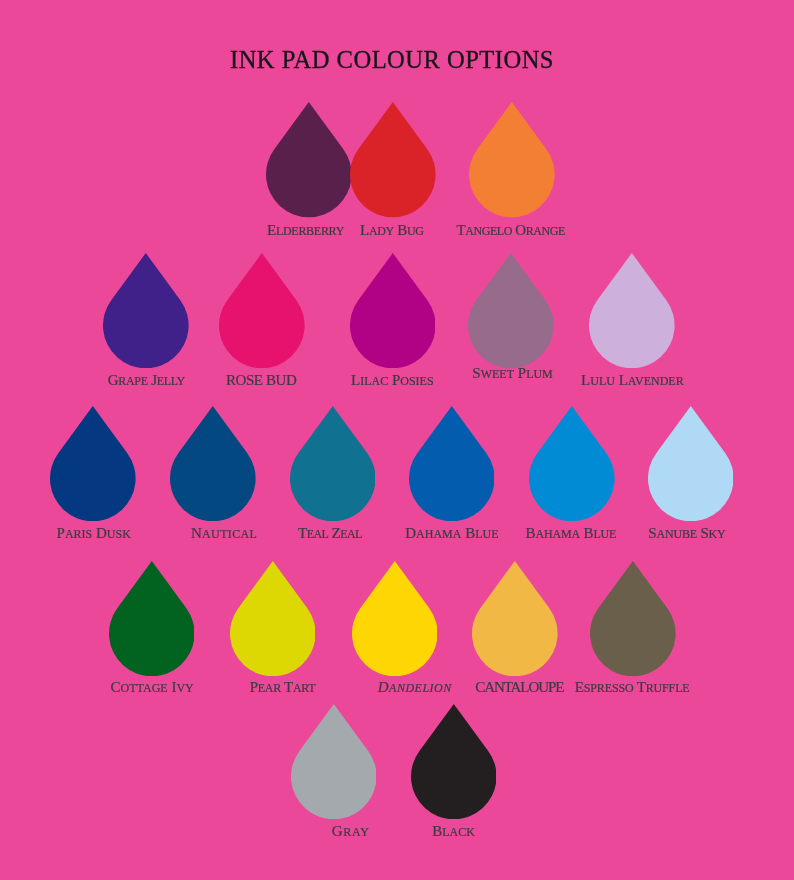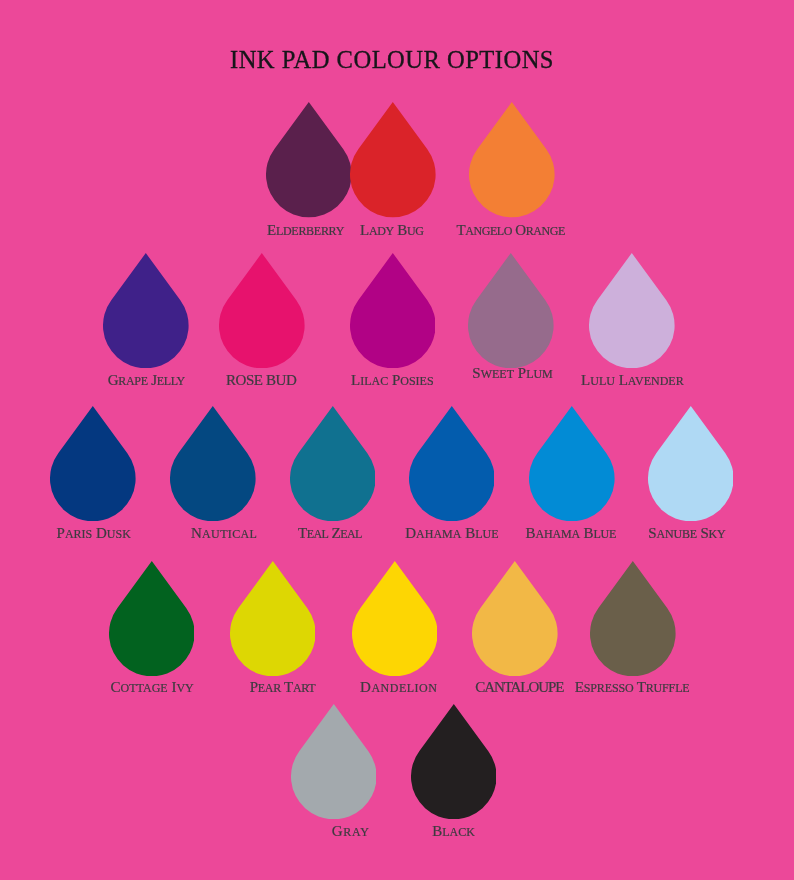--- a/index.html
+++ b/index.html
@@ -153,21 +153,21 @@
         <div class="swatch" style="left: 229.8px; top: 560.5px; width: 85.6px;">
     <svg class="drop" xmlns="http://www.w3.org/2000/svg" width="85.60" height="115.30" viewBox="0 0 85.60 115.30">
       <path class="drop-path" d="M 42.80 0 L 77.35 47.23 A 42.80 42.80 0 1 1 8.25 47.23 Z" fill="#DDD703"></path>
     </svg>
     <div class="cap" title="Pear Tart" style="top: 119px; margin-left: 10px; letter-spacing: -0.32px; text-indent: -0.16px;">P<span class="sc">EAR</span> T<span class="sc">ART</span></div>
   </div>
         <div class="swatch" style="left: 351.8px; top: 560.5px; width: 85.6px;">
     <svg class="drop" xmlns="http://www.w3.org/2000/svg" width="85.60" height="115.30" viewBox="0 0 85.60 115.30">
       <path class="drop-path" d="M 42.80 0 L 77.35 47.23 A 42.80 42.80 0 1 1 8.25 47.23 Z" fill="#FDD603"></path>
     </svg>
-    <div class="cap" title="Dandelion" style="top: 119px; margin-left: 4px; letter-spacing: 0.5px; text-indent: 0.25px;">D<span class="sc">ANDELION</span></div>
+    <div class="cap" title="Dandelion" style="top: 119px; margin-left: 20px; letter-spacing: 0.5px; text-indent: 0.25px; font-style: italic;">D<span class="sc">ANDELION</span></div>
   </div>
         <div class="swatch" style="left: 472.4px; top: 560.5px; width: 85.6px;">
     <svg class="drop" xmlns="http://www.w3.org/2000/svg" width="85.60" height="115.30" viewBox="0 0 85.60 115.30">
       <path class="drop-path" d="M 42.80 0 L 77.35 47.23 A 42.80 42.80 0 1 1 8.25 47.23 Z" fill="#F2B846"></path>
     </svg>
     <div class="cap" title="CANTALOUPE" style="top: 119px; margin-left: 4.4px; letter-spacing: -1.07px; text-indent: -0.54px;">CANTALOUPE</div>
   </div>
         <div class="swatch" style="left: 590.2px; top: 560.5px; width: 85.6px;">
     <svg class="drop" xmlns="http://www.w3.org/2000/svg" width="85.60" height="115.30" viewBox="0 0 85.60 115.30">
       <path class="drop-path" d="M 42.80 0 L 77.35 47.23 A 42.80 42.80 0 1 1 8.25 47.23 Z" fill="#6A5F4A"></path>

